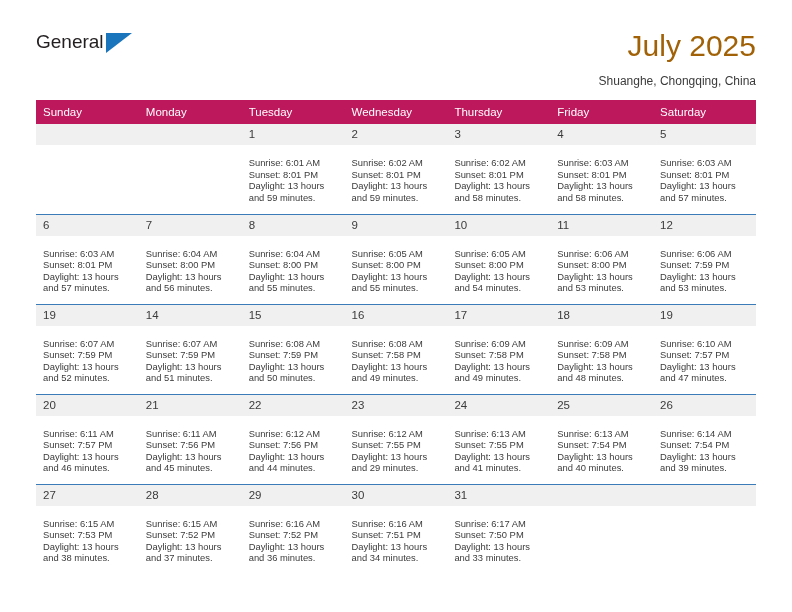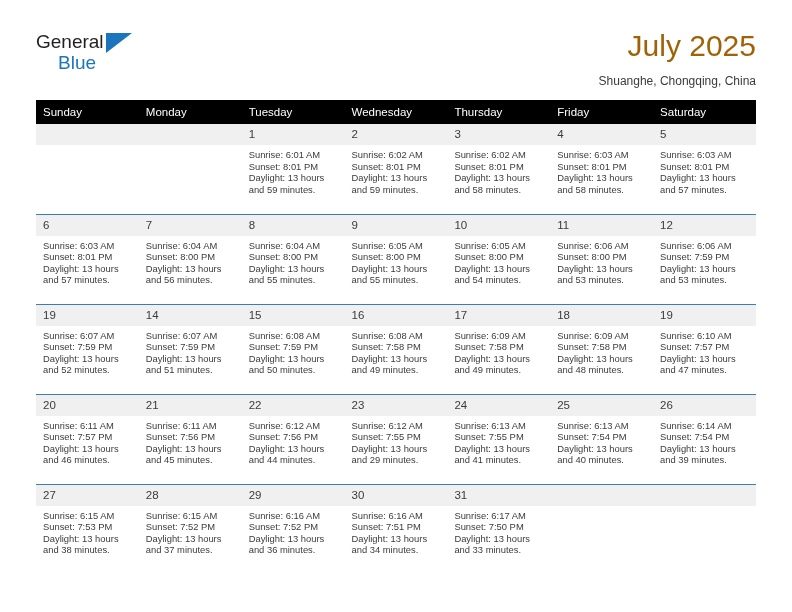--- a/index.html
+++ b/index.html
@@ -48,21 +48,21 @@
   }
 
   
   .cal {
     margin: 0 36px;
     width: 720px;
     border-collapse: collapse;
     table-layout: fixed;
   }
   .cal th {
-    background: #000000;
+    background: #be185d;
     color: #ffffff;
     font-size: 11.5px;
     font-weight: normal;
     text-align: left;
     padding: 6px 0 6px 7px;
     height: 22px;
     border: none;
   }
   .cal td {
     vertical-align: top;
@@ -76,21 +76,21 @@
   .daynum {
     display: block;
     background: #f0f0f0;
     color: #3b3b3b;
     font-size: 11.5px;
     line-height: 14px;
     padding: 3px 0 4px 7px;
     height: 21px;
   }
   .cell-body {
-    padding: 4px 5px 0 7px;
+    padding: 12px 5px 0 7px;
   }
   .cell-body div {
     font-size: 9.4px;
     color: #3b3b3b;
     line-height: 11.6px;
     white-space: nowrap;
   }
   .cell-body .daylight {
     white-space: normal;
   }
@@ -99,21 +99,20 @@
 </head>
 <body>
 
 <div class="page">
 
   <div class="header">
 
     <div class="logo">
       <span class="logo-general">General</span>
       <span class="logo-tri"></span>
-      <span class="logo-blue">Blue</span>
     </div>
 
     <div class="title-wrap">
       <div class="cal-title">July 2025</div>
       <div class="cal-subtitle">Shuanghe, Chongqing, China</div>
     </div>
 
   </div>
 
   <table class="cal">

